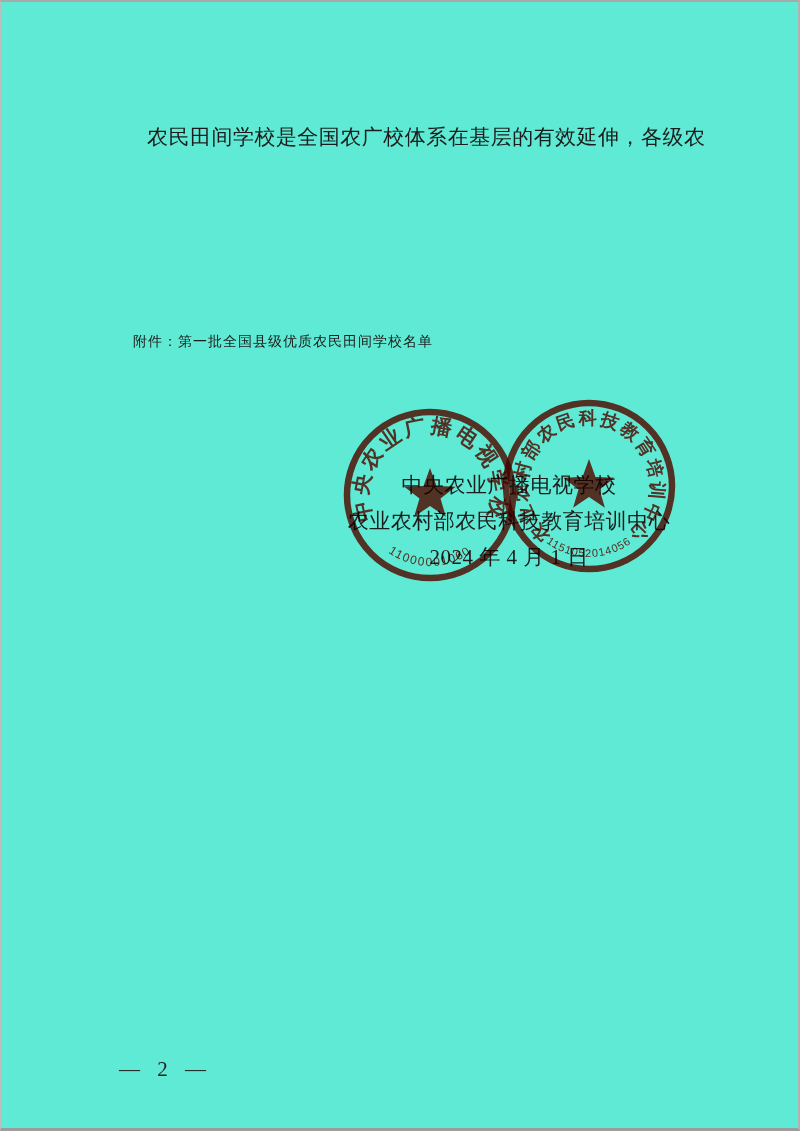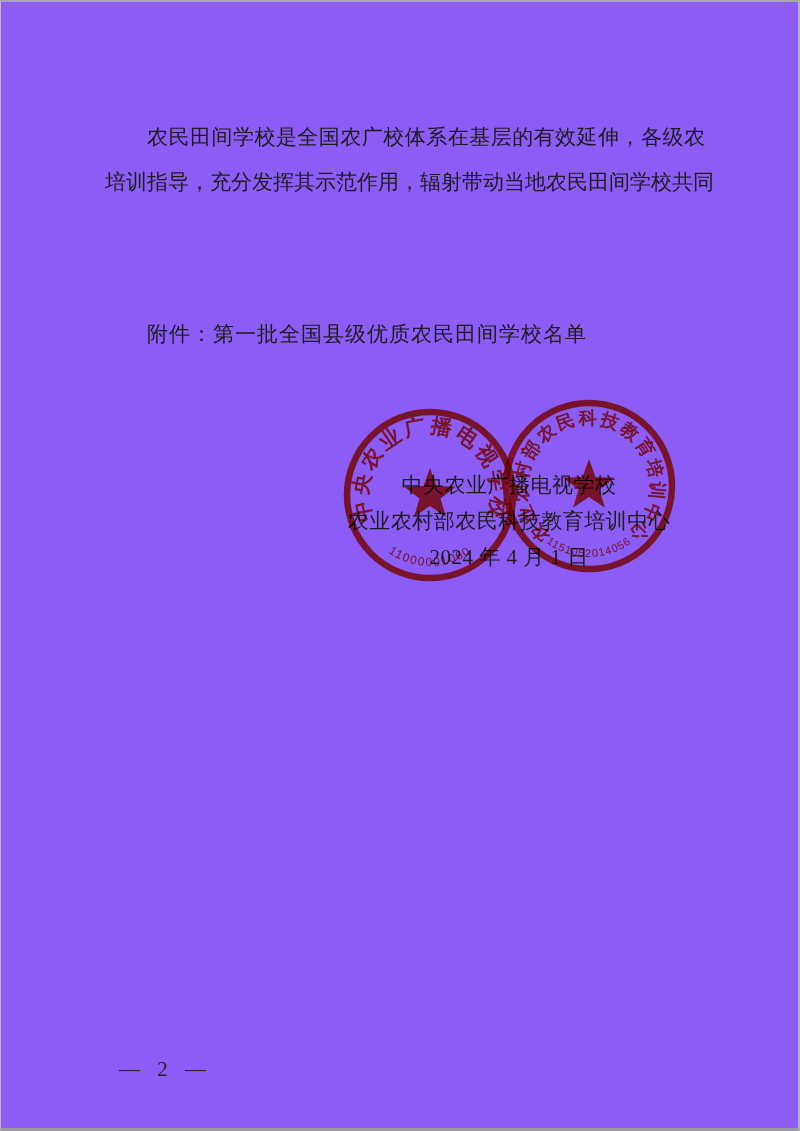--- a/index.html
+++ b/index.html
@@ -5,21 +5,21 @@
   html, body {
     margin: 0;
     padding: 0;
     background: #ffffff;
   }
   .page {
     position: relative;
     width: 800px;
     height: 1131px;
     box-sizing: border-box;
-    background: #8b5cf6;
+    background: #5eead4;
     border-top: 2px solid #a9a9a9;
     border-left: 1px solid #bcbcbc;
     border-right: 2px solid #b2b2b2;
     border-bottom: 3px solid #9c9c9c;
     overflow: hidden;
     font-family: "Liberation Serif", "DejaVu Serif", serif;
     color: #1c1c1c;
   }
   .body-paragraph {
     position: absolute;
@@ -36,23 +36,23 @@
   }
   .pline.first {
     text-indent: 2em;
   }
   .pline.last {
     text-align-last: left;
   }
   .attachment-line {
     position: absolute;
     left: 104px;
-    top: 318px;
+    top: 326px;
     width: 620px;
-    font-size: 21px;
+    font-size: 14px;
     line-height: 28px;
     text-indent: 2em;
     letter-spacing: 1px;
   }
   .signature-block {
     position: absolute;
     left: 338px;
     top: 465px;
     width: 340px;
     text-align: center;
@@ -81,21 +81,20 @@
     color: #222222;
   }
 </style>
 </head>
 <body>
 
 <div class="page">
 
   <div class="body-paragraph">
     <div class="pline first">农民田间学校是全国农广校体系在基层的有效延伸，各级农</div>
-    <div class="pline">培训指导，充分发挥其示范作用，辐射带动当地农民田间学校共同</div>
   </div>
 
   <div class="attachment-line">附件：第一批全国县级优质农民田间学校名单</div>
 
   <div class="signature-block">
     <div>中央农业广播电视学校</div>
     <div>农业农村部农民科技教育培训中心</div>
     <div>2024 年 4 月 1 日</div>
   </div>
 

